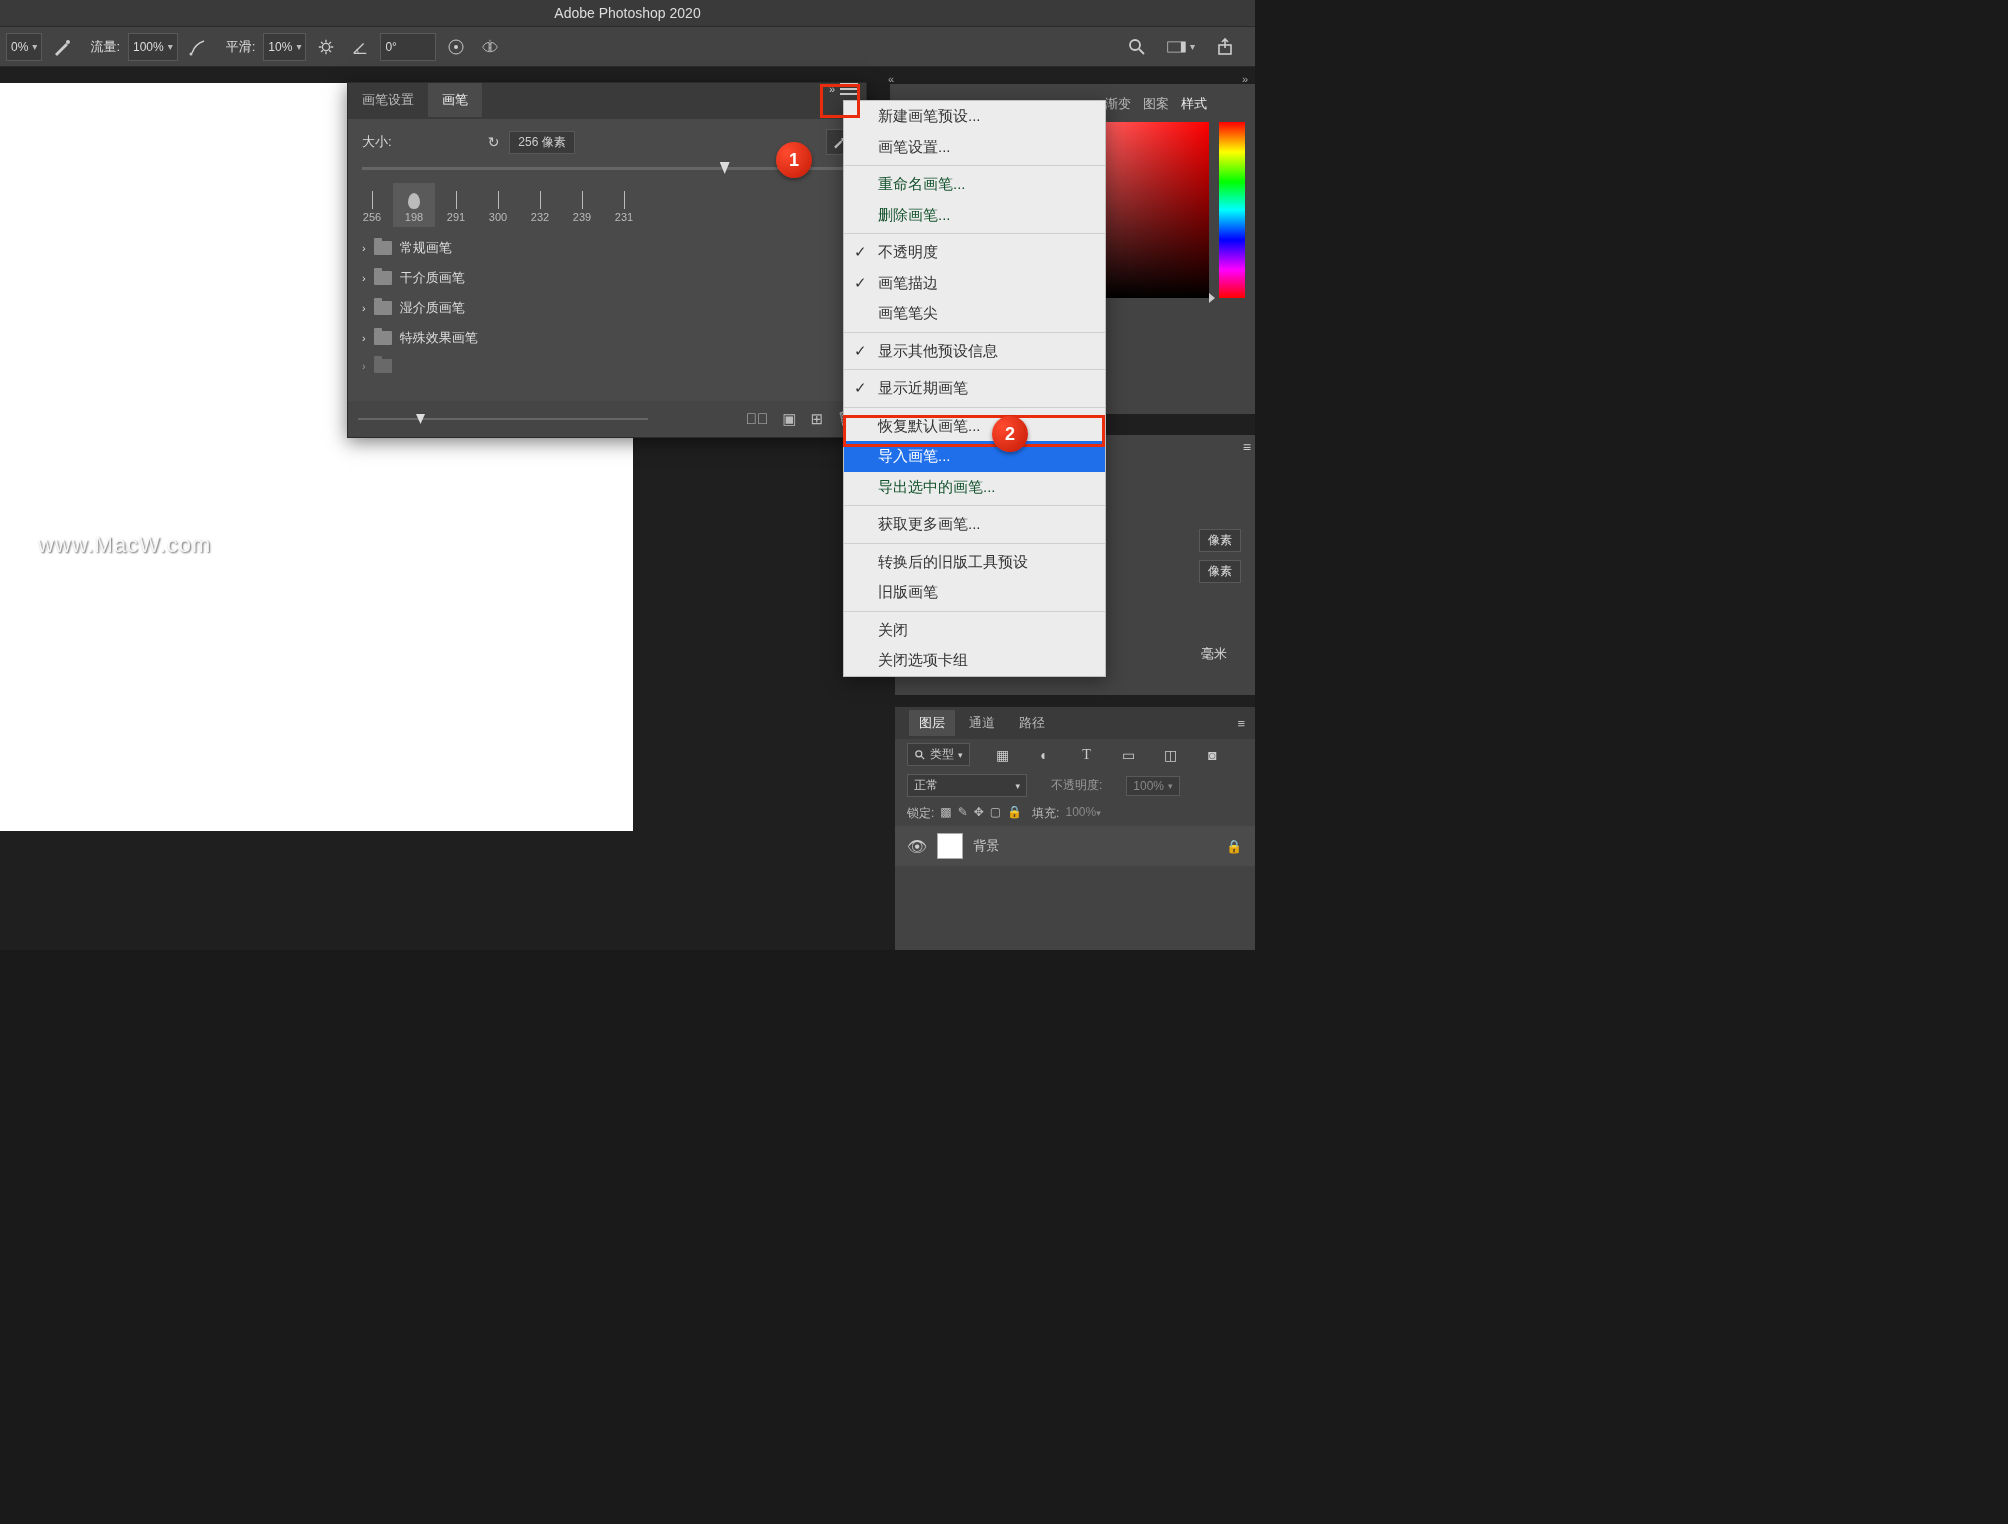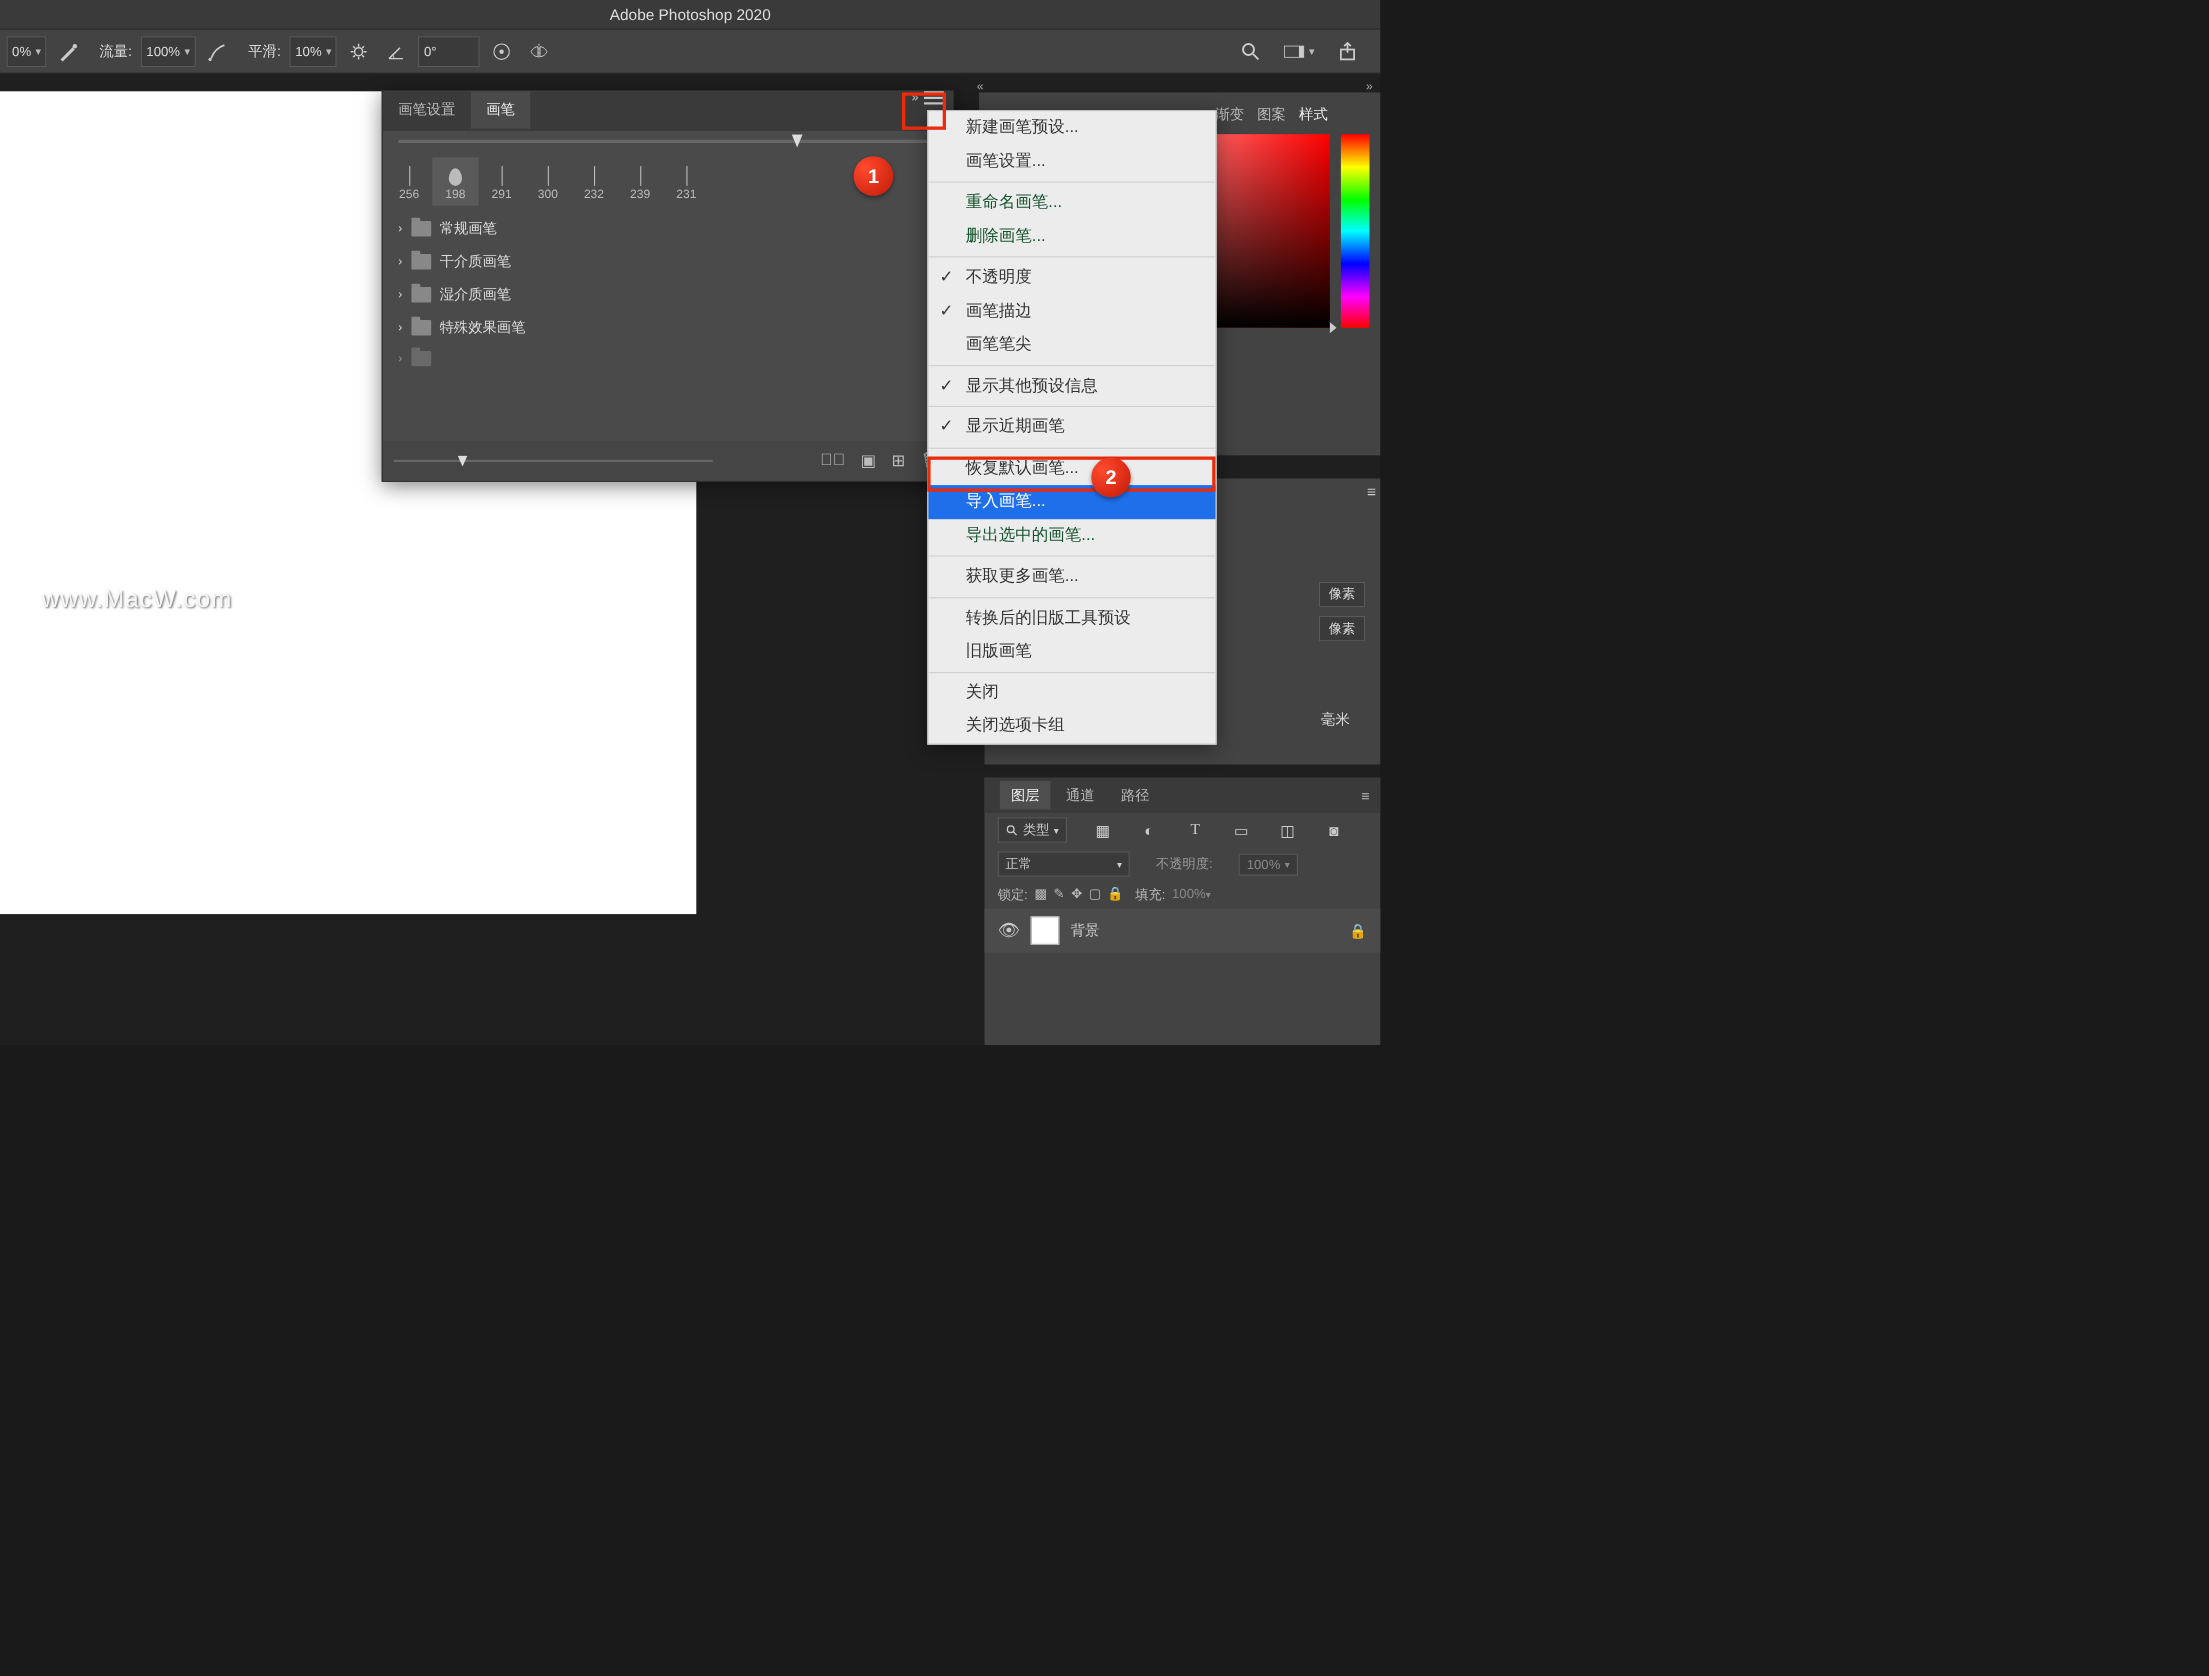--- a/index.html
+++ b/index.html
@@ -308,20 +308,32 @@
     <div class="tab active">画笔</div>
     <div class="r">
       <span class="chev">»</span>
       <div class="menu-ham">
           <span></span>
           <span></span>
           <span></span>
         </div>
     </div>
   </div>
+  <div class="size-row">
+    <span class="label">大小:</span>
+    <span style="flex:0 0 76px"></span>
+    <span class="reset">↻</span>
+    <div class="value"><span>256 像素</span></div>
+    <div class="toggle">
+      <svg width="16" height="16" viewBox="0 0 20 20">
+          <path d="M4 16 L12 8 L14 10 L6 18Z" fill="#ccc"></path>
+          <rect x="13" y="5" width="4" height="4" fill="#ccc"></rect>
+        </svg>
+    </div>
+  </div>
   <div class="slider">
     <div class="track"></div>
       <div class="thumb"></div>
   </div>
   <div class="brush-thumbs">
     <div class="bt"><div class="tip line"></div><span>256</span></div>
     <div class="bt active"><div class="tip drop"></div><span>198</span></div>
     <div class="bt"><div class="tip line"></div><span>291</span></div>
     <div class="bt"><div class="tip line"></div><span>300</span></div>
     <div class="bt"><div class="tip line"></div><span>232</span></div>

